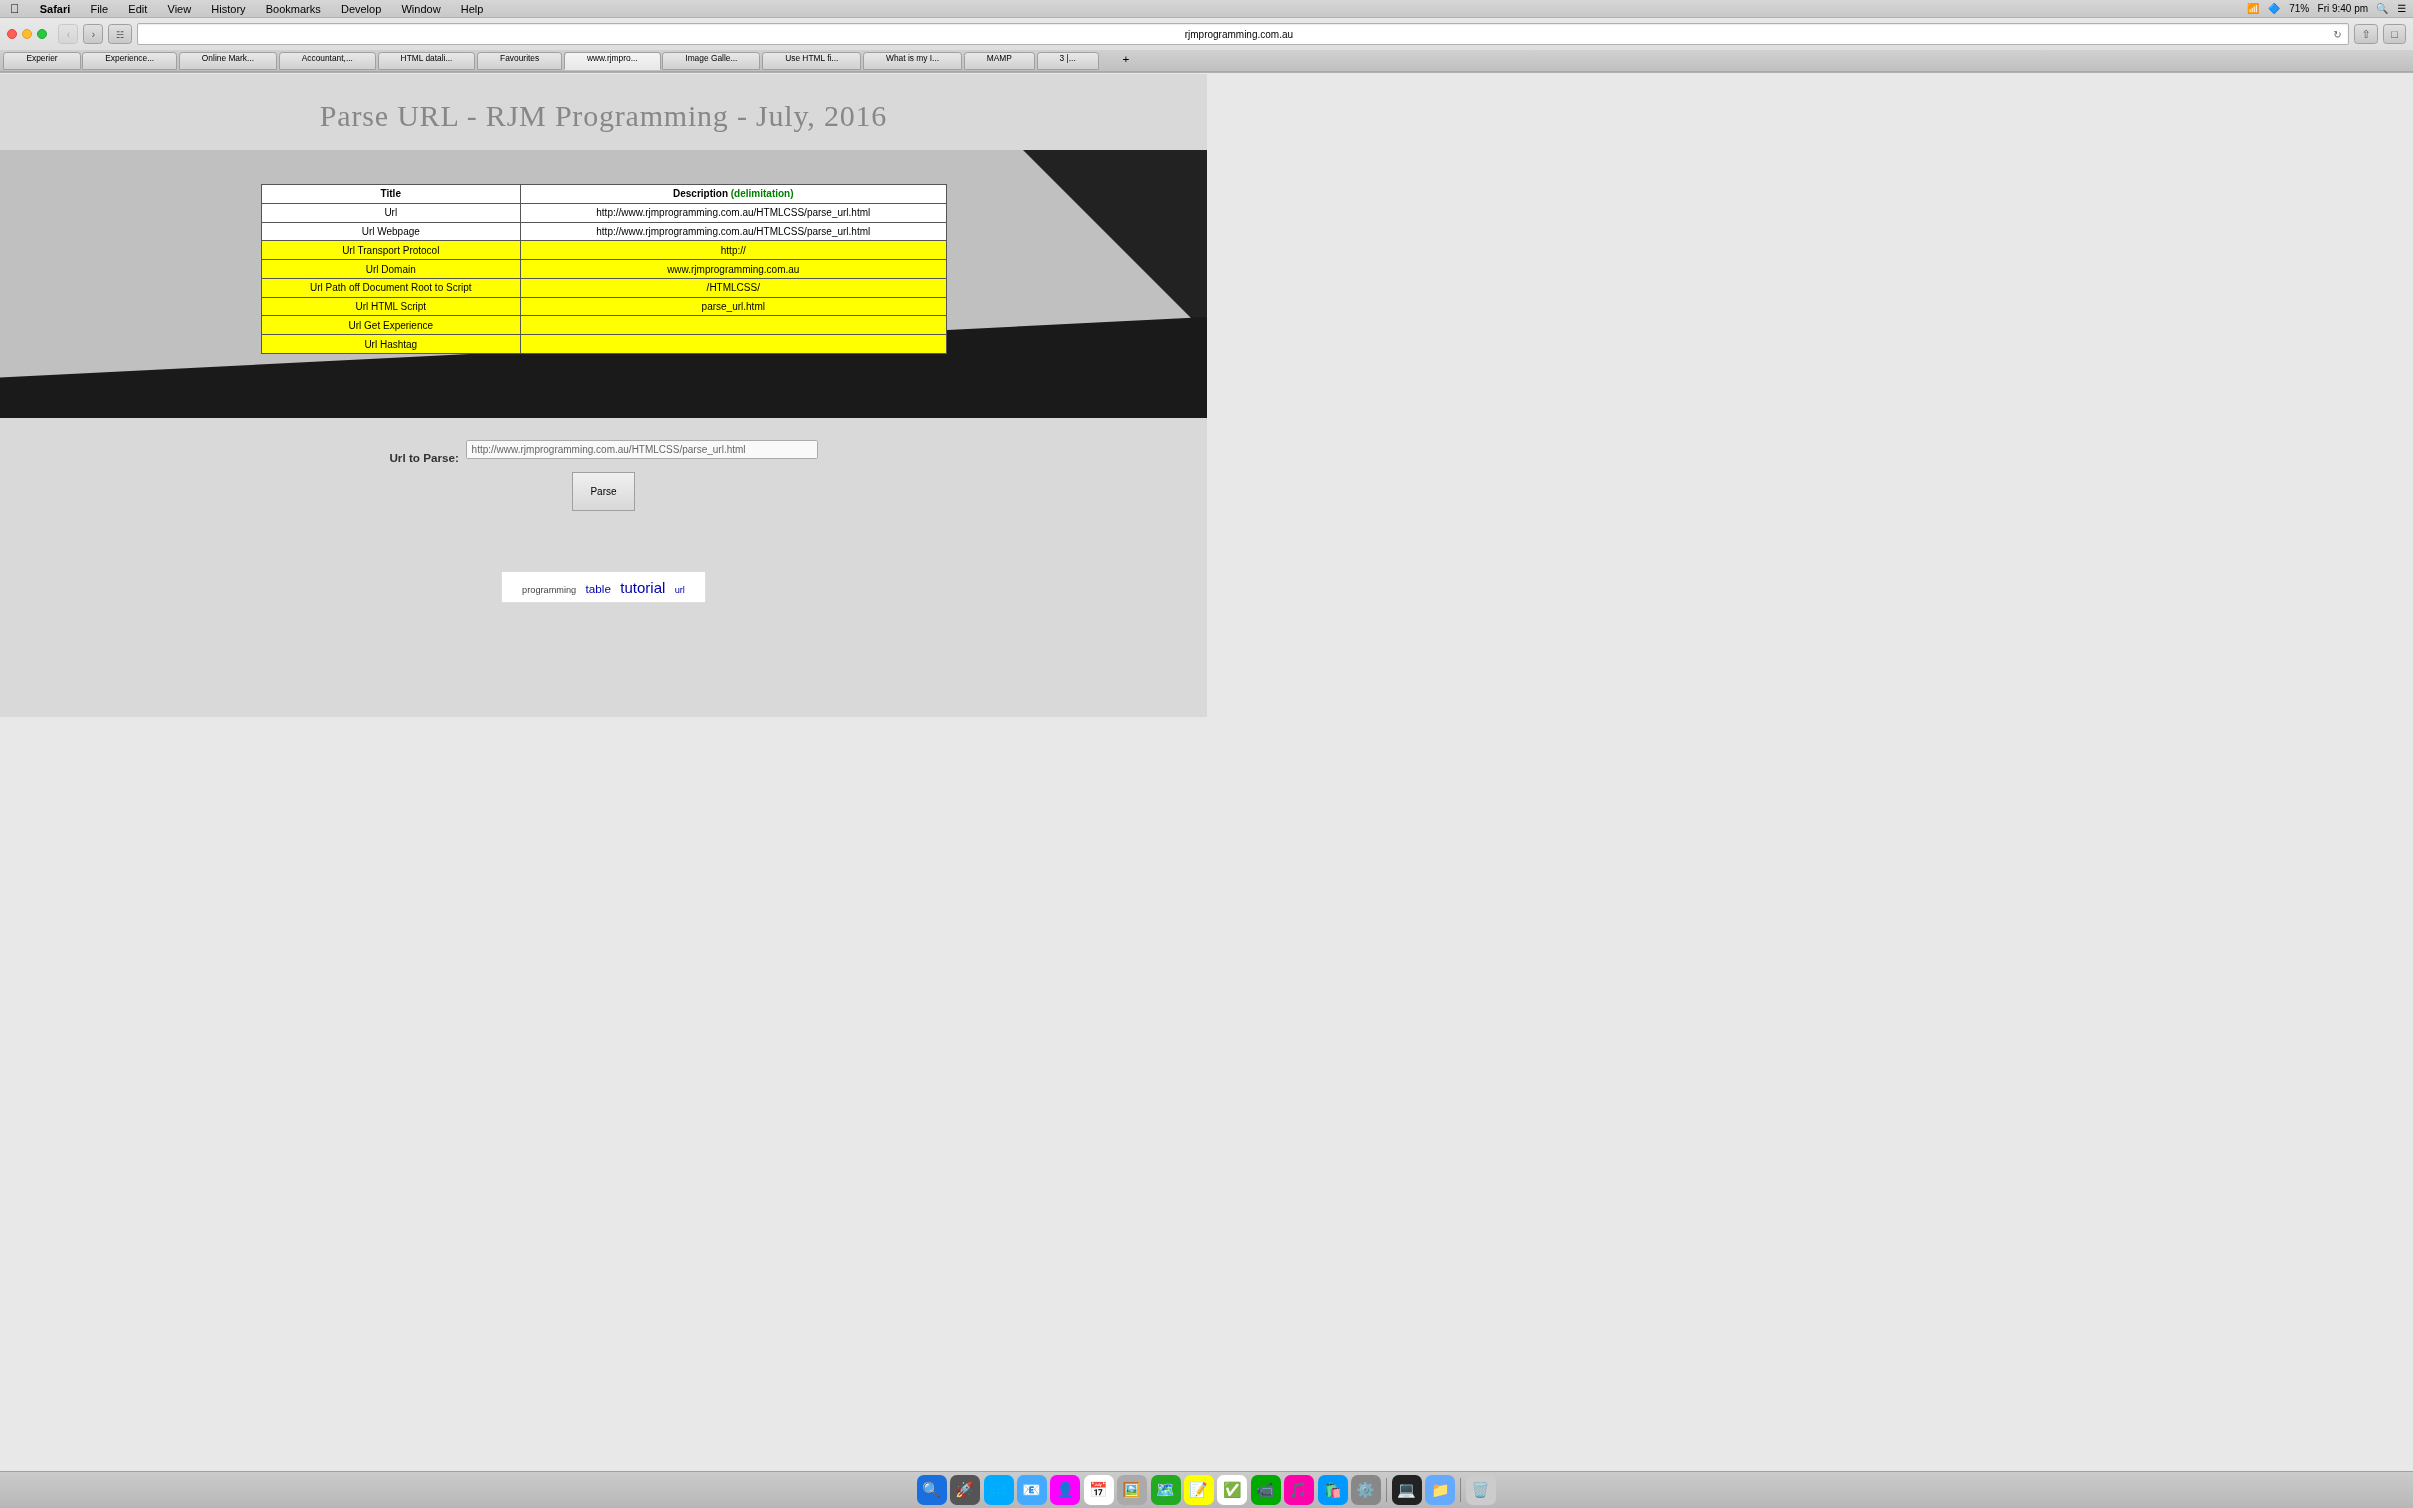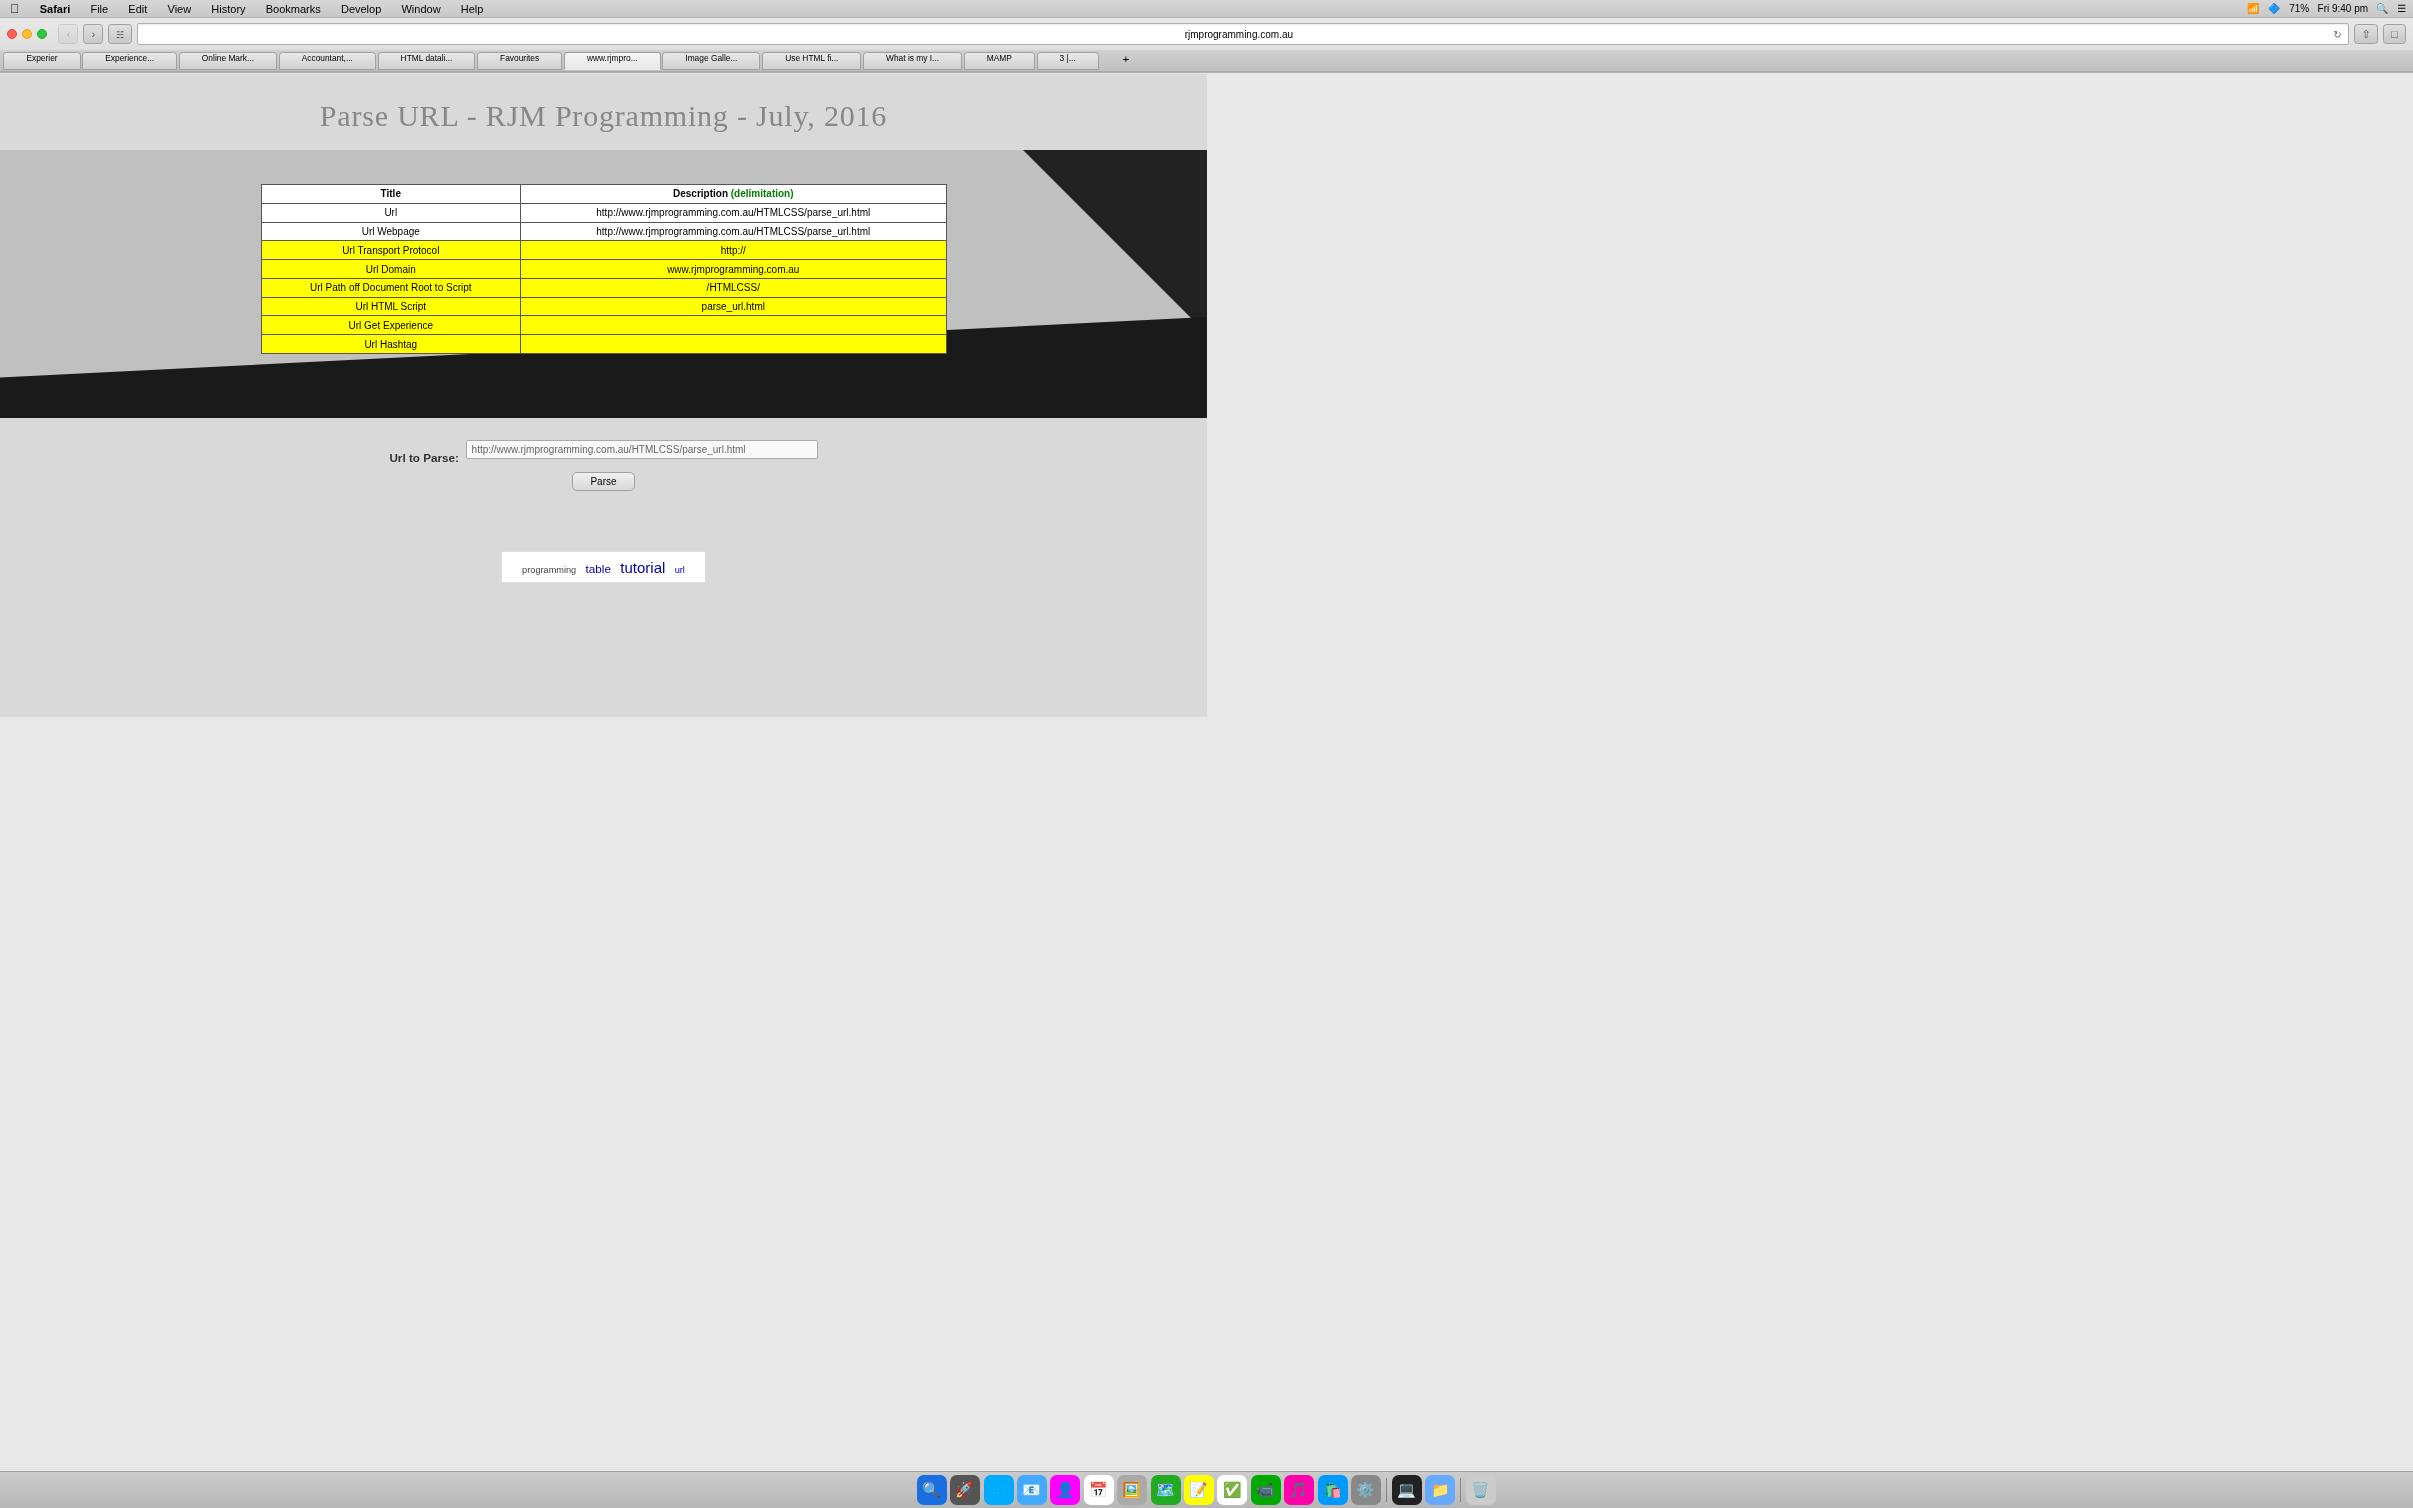--- a/index.html
+++ b/index.html
@@ -222,25 +222,25 @@
       border: 0.8px solid #aaa;
       border-radius: 1.7px;
       font-size: 10px;
       padding: 0 5px;
       background: #f9f9f9;
       color: #666;
     }
     .parse-btn {
       display: block;
       margin: 0 auto;
-      padding: 3px 17px;
+      padding: 13px 17px;
       font-size: 10px;
       background: linear-gradient(to bottom, #f0f0f0, #d8d8d8);
       border: 0.8px solid #a0a0a0;
-      border-radius: 5px;
+      border-radius: 0;
       cursor: pointer;
     }
     .tag-item {
       margin: 0 3.4px;
       color: #444;
     }
     .tag-item.blue { color: #00a; }
     .tag-item.large { font-size: 11.7px; }
     .tag-item.xlarge { font-size: 15px; }
 

